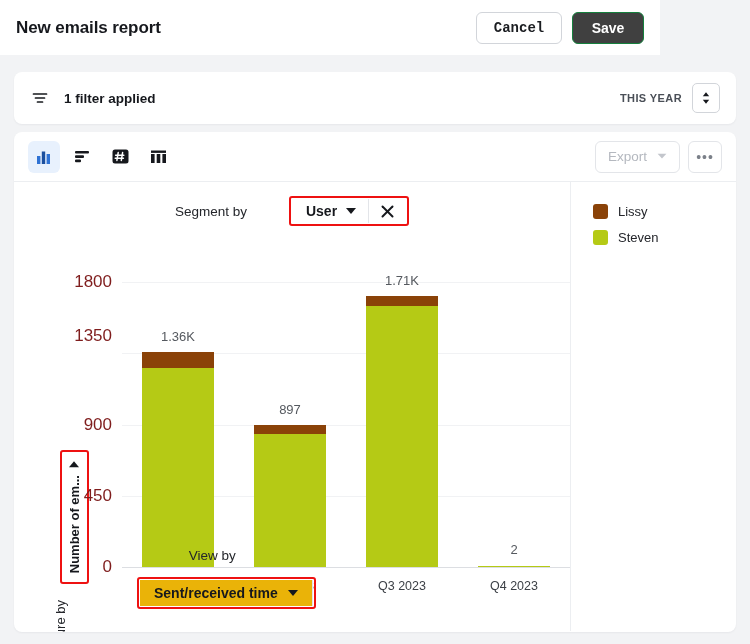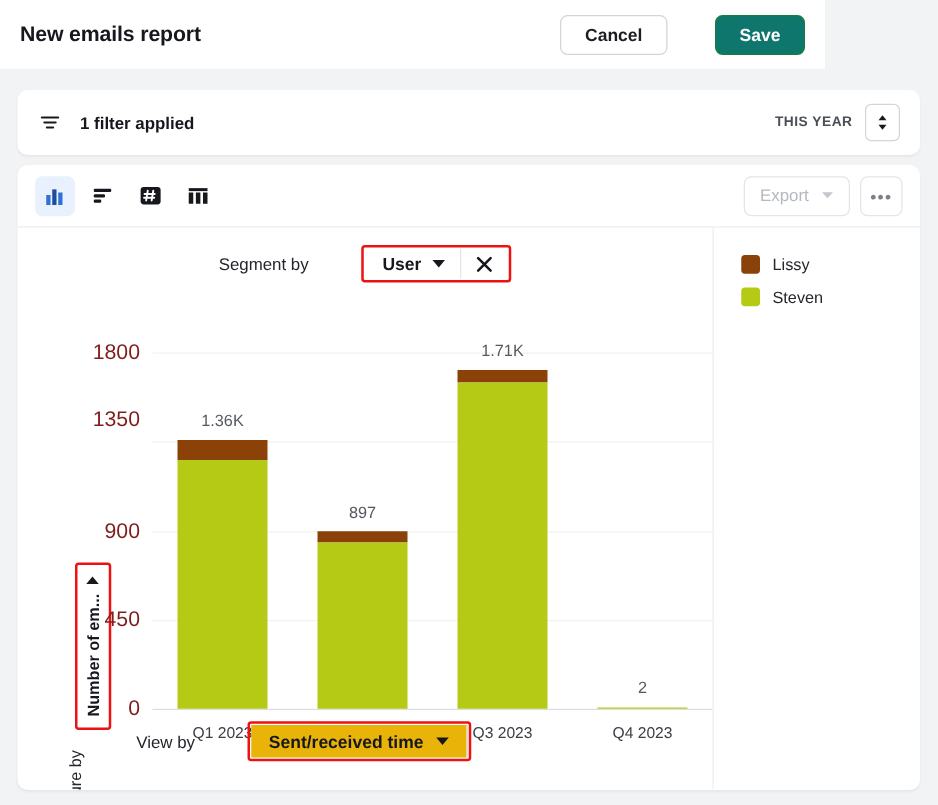--- a/index.html
+++ b/index.html
@@ -19,29 +19,29 @@
     display: flex; align-items: center; padding: 0 16px;
   }
   .page-title {
     font-size: 17px; font-weight: bold; color: #16181d; letter-spacing: -0.1px;
   }
   .header-actions { margin-left: auto; display: flex; align-items: center; gap: 10px; }
   .btn-cancel {
     height: 32px; min-width: 86px; padding: 0 16px;
     background: #ffffff; color: #1b1d21;
     border: 1px solid #d2d5da; border-radius: 6px;
-    font-size: 14px; font-weight: bold; font-family: Liberation Sans, sans-serif;
+    font-size: 14px; font-weight: bold; font-family: Liberation Mono, monospace;
     cursor: pointer; display: flex; align-items: center; justify-content: center;
   }
   .btn-save {
     height: 32px; min-width: 72px; padding: 0 18px;
-    background: #0f766e; color: #ffffff;
+    background: #404040; color: #ffffff;
     border: 1px solid #15803d; border-radius: 6px;
     font-size: 14px; font-weight: bold; font-family: "Liberation Sans", sans-serif;
-    cursor: pointer; display: flex; align-items: center; justify-content: center; margin-left: 28px;
+    cursor: pointer; display: flex; align-items: center; justify-content: center;
   }
 
   
   .filter-card {
     position: absolute; left: 14px; top: 72px; width: 722px; height: 52px;
     background: #ffffff; border-radius: 8px;
     display: flex; align-items: center; padding: 0 16px;
     box-shadow: 0 1px 2px rgba(16,24,40,0.05);
   }
   .filter-icon { width: 20px; height: 20px; display: flex; align-items: center; justify-content: center; margin-right: 14px; }
@@ -156,21 +156,21 @@
     position: absolute; font-size: 13px; color: #55595f; white-space: nowrap;
   }
   .xtick {
     position: absolute; top: 100%; margin-top: 12px; left: 50%; transform: translateX(-50%);
     font-size: 12.5px; color: #3c4046; white-space: nowrap;
   }
 
   
   .viewby-row {
     position: absolute; left: 95px; bottom: 22px;
-    display: flex; align-items: center; gap: 14px;
+    display: flex; align-items: center; gap: 14px; flex-direction: column;
   }
   .viewby-label { font-size: 13.5px; color: #24262b; }
   .viewby-controls { display: flex; align-items: center; background: #eab308; }
   .vb-item {
     display: flex; align-items: center; gap: 10px;
     padding: 5px 14px; font-size: 14px; font-weight: bold; color: #16181d; cursor: pointer;
   }
   .vb-divider { width: 1px; align-self: stretch; background: #e3e5e9; }
   .caret { width: 0; height: 0; border-left: 5px solid transparent; border-right: 5px solid transparent; border-top: 6px solid #16181d; }
 </style>

